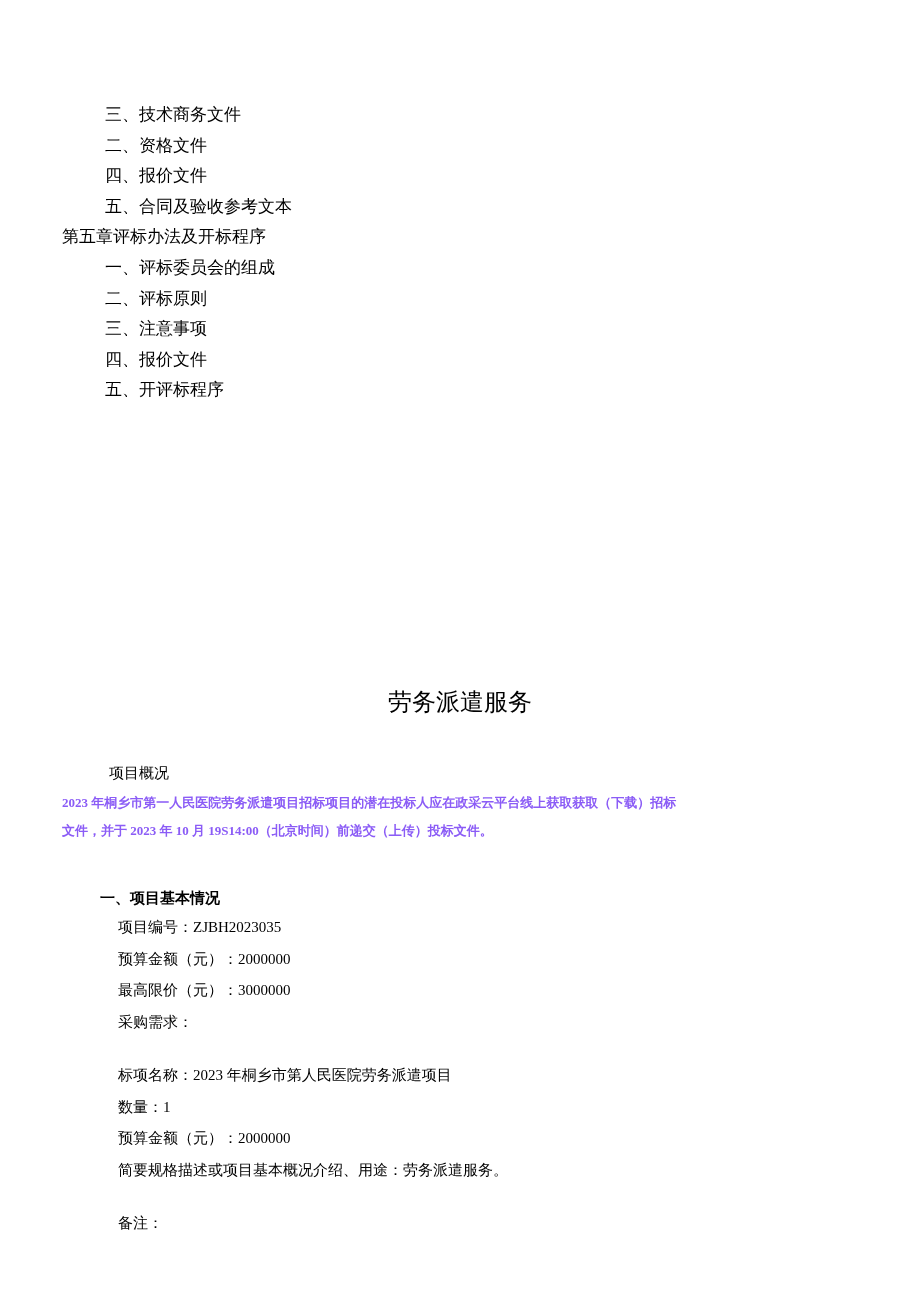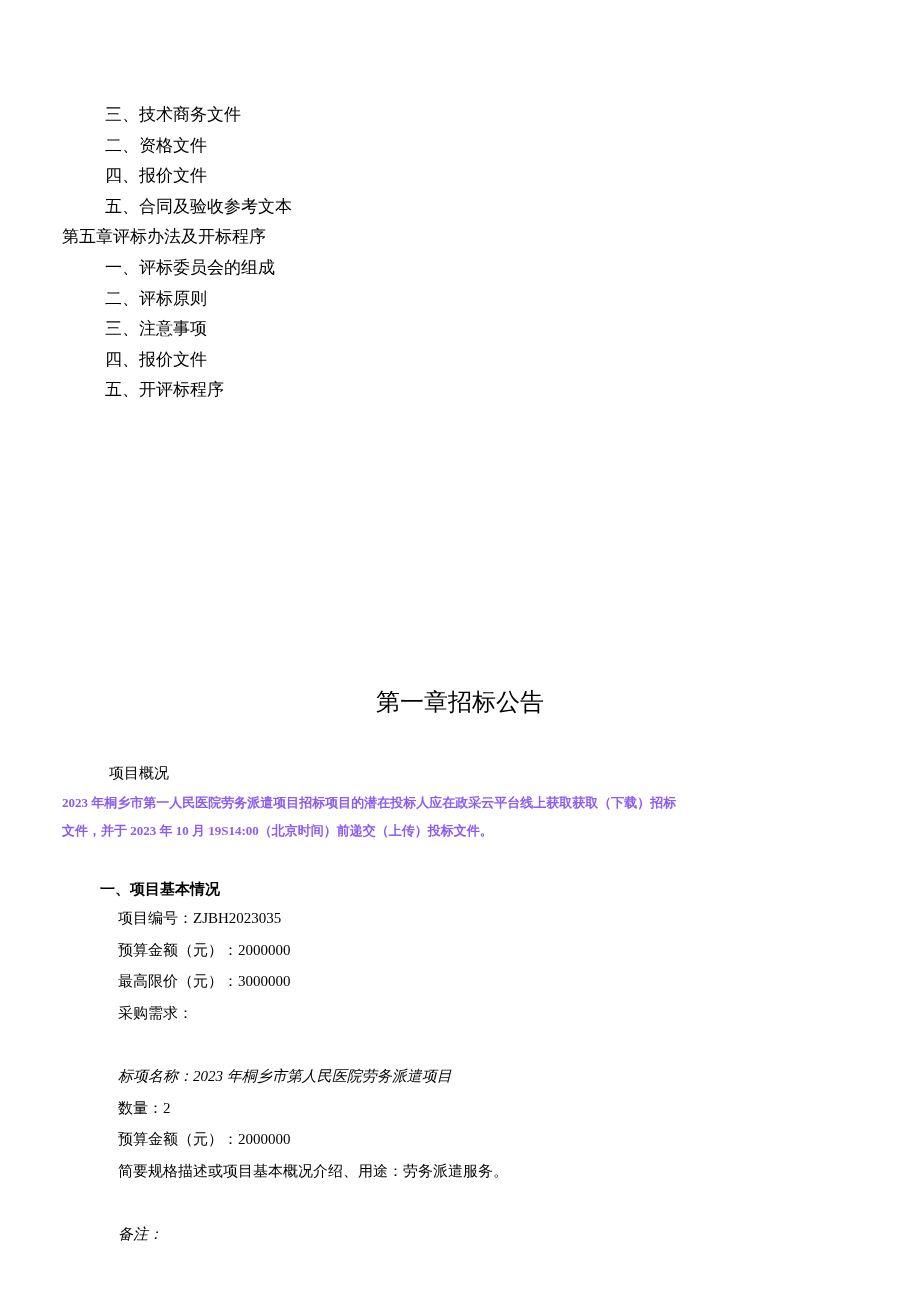--- a/index.html
+++ b/index.html
@@ -45,65 +45,64 @@
       font-size: 13px;
       color: #8b5cf6;
       line-height: 2.1;
       padding-left: 0;
       font-weight: bold;
     }
     .section-heading {
       font-size: 15px;
       color: #000;
       font-weight: bold;
-      margin-top: 36px;
+      margin-top: 45px;
       margin-bottom: 4px;
       padding-left: 38px;
     }
     .detail-line {
       font-size: 15px;
       color: #000;
       line-height: 2.1;
       padding-left: 56px;
     }
     .detail-line-spaced {
-      margin-top: 32px;
-      font-style: italic;
+      margin-top: 22px;
     }
   </style>
 </head>
 <body>
 
 <div>
   <div class="toc-item-sub">三、技术商务文件</div>
   <div class="toc-item-sub">二、资格文件</div>
   <div class="toc-item-sub">四、报价文件</div>
   <div class="toc-item-sub">五、合同及验收参考文本</div>
   <div class="toc-item-chapter">第五章评标办法及开标程序</div>
   <div class="toc-item-sub">一、评标委员会的组成</div>
   <div class="toc-item-sub">二、评标原则</div>
   <div class="toc-item-sub">三、注意事项</div>
   <div class="toc-item-sub">四、报价文件</div>
   <div class="toc-item-sub">五、开评标程序</div>
 </div>
 
-<h1 class="chapter-title">第一章招标公告</h1>
+<h1 class="chapter-title">劳务派遣服务</h1>
 
 <div>
   <div class="overview-label">项目概况</div>
   <div class="overview-text">2023 年桐乡市第一人民医院劳务派遣项目招标项目的潜在投标人应在政采云平台线上获取获取（下载）招标</div>
   <div class="overview-text">文件，并于 2023 年 10 月 19S14:00（北京时间）前递交（上传）投标文件。</div>
 </div>
 
 <div class="section-heading">一、项目基本情况</div>
 
 <div>
   <div class="detail-line">项目编号：ZJBH2023035</div>
   <div class="detail-line">预算金额（元）：2000000</div>
   <div class="detail-line">最高限价（元）：3000000</div>
   <div class="detail-line">采购需求：</div>
 
   <div class="detail-line detail-line-spaced">标项名称：2023 年桐乡市第人民医院劳务派遣项目</div>
-  <div class="detail-line">数量：2</div>
+  <div class="detail-line">数量：1</div>
   <div class="detail-line">预算金额（元）：2000000</div>
   <div class="detail-line">简要规格描述或项目基本概况介绍、用途：劳务派遣服务。</div>
   <div class="detail-line detail-line-spaced">备注：</div>
 </div>
 
 </body></html>

